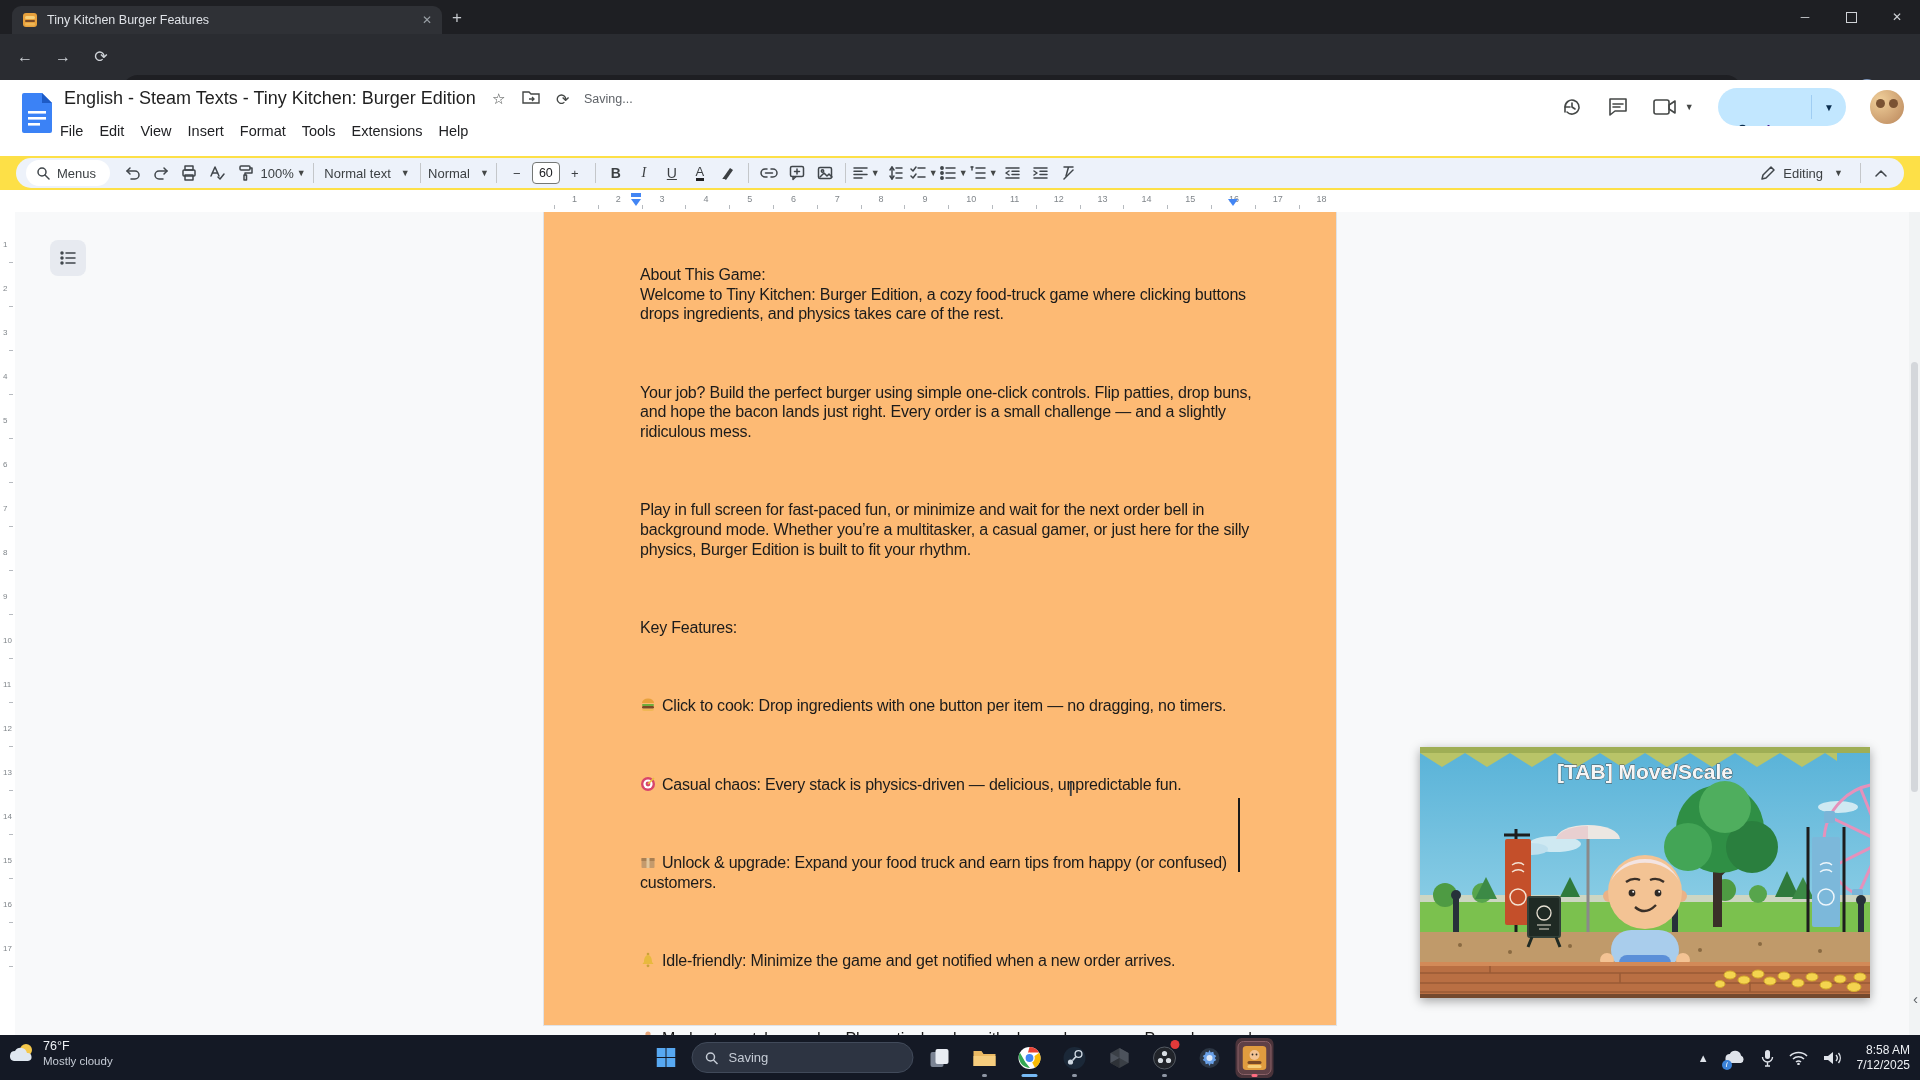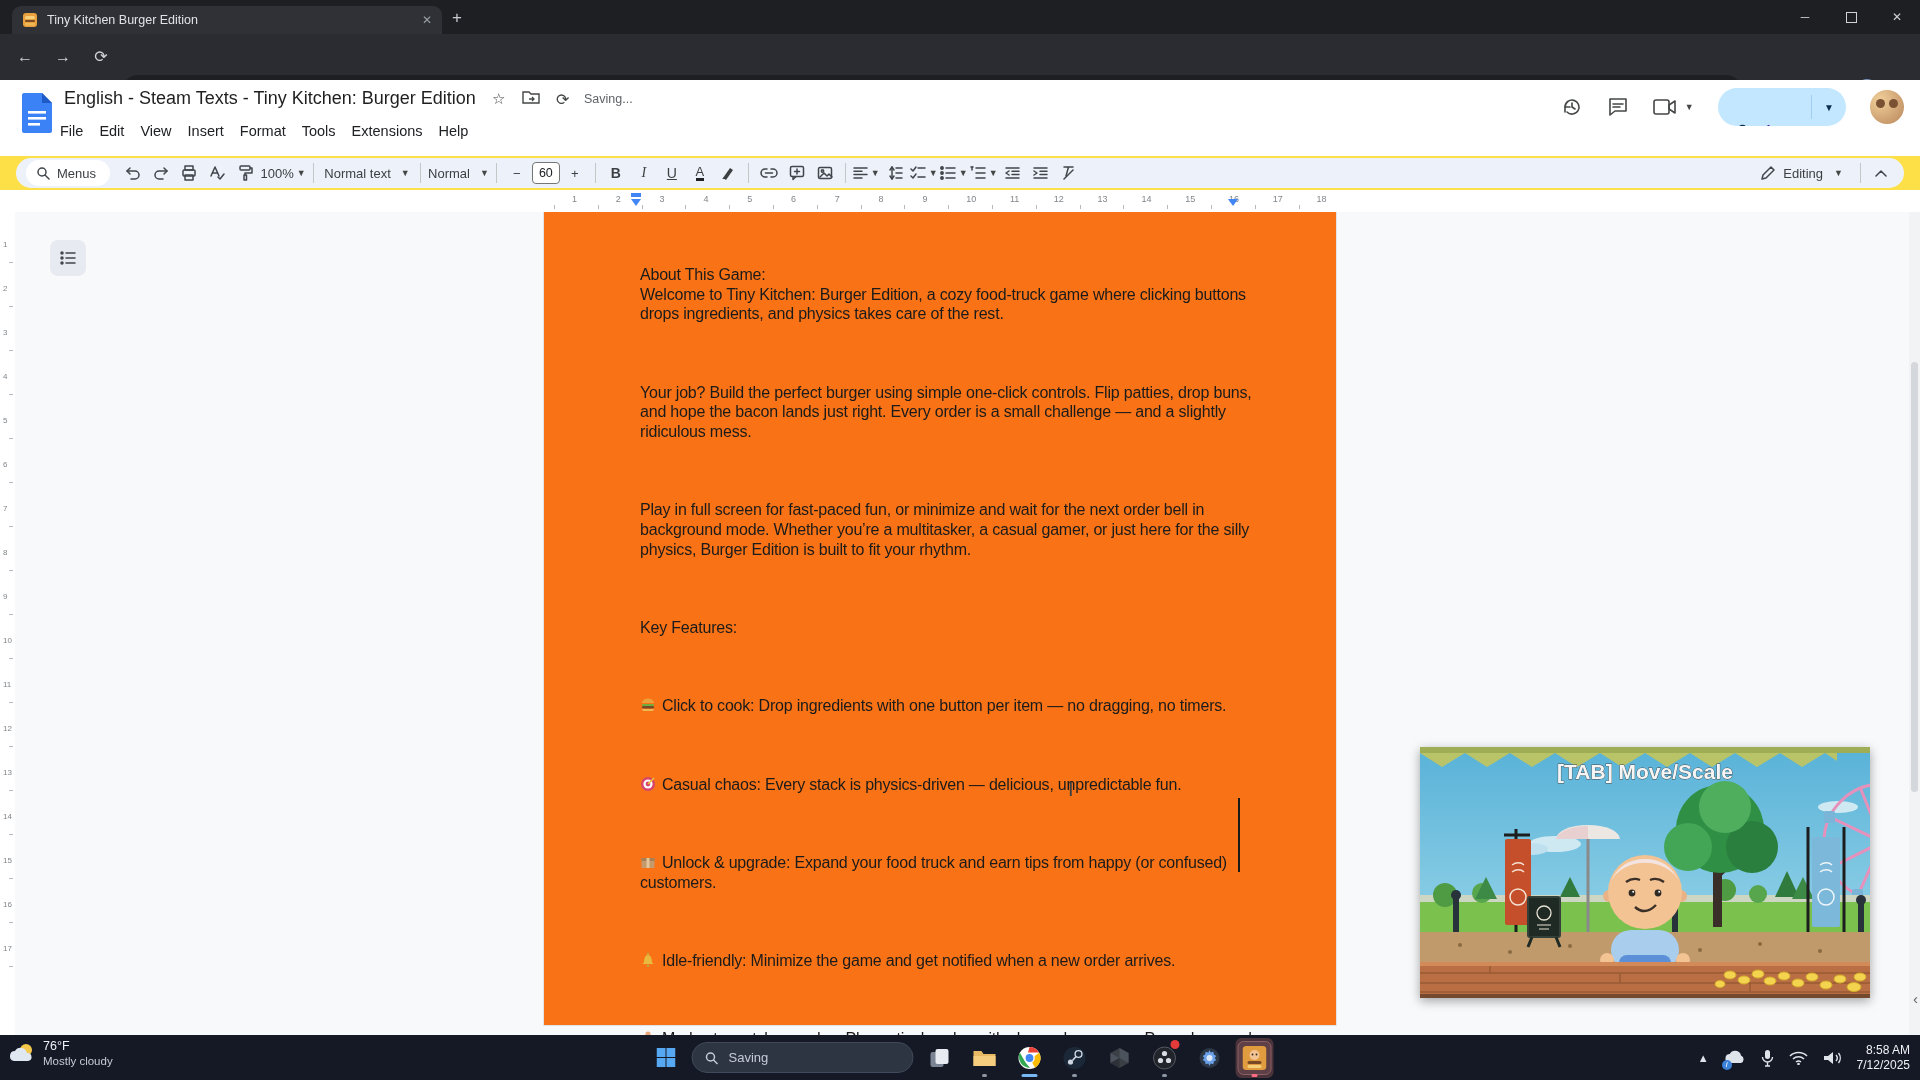--- a/index.html
+++ b/index.html
@@ -63,21 +63,21 @@
   .rtick{position:absolute;bottom:3px;width:1px;height:4px;background:#b6babf;}
   .rmark{position:absolute;width:0;height:0;border-left:5px solid transparent;border-right:5px solid transparent;border-top:7px solid #4285f4;top:9px;}
   .rbar{position:absolute;top:3px;width:10px;height:4px;background:#4285f4;}
   .vruler{position:absolute;left:0;top:212px;width:15px;height:823px;background:#fff;}
   .vnum{position:absolute;left:3px;font-size:8px;color:#80868b;}
   .vtick{position:absolute;right:2px;height:1px;width:4px;background:#b6babf;}
   
   .canvas{position:absolute;left:15px;top:212px;width:1905px;height:823px;background:#f8f9fa;}
   .outline-btn{position:absolute;left:35px;top:28px;width:36px;height:36px;border-radius:8px;background:#e7eaf0;
                display:flex;align-items:center;justify-content:center;}
-  .page{position:absolute;left:528px;top:0;width:794px;height:814px;background:#f97316;
+  .page{position:absolute;left:528px;top:0;width:794px;height:814px;background:#fdba74;
         border:1px solid #e0e3e7;border-top:none;box-sizing:border-box;}
   .content{position:absolute;left:96px;top:14px;width:620px;font-size:16px;line-height:19.6px;
            letter-spacing:-0.2px;color:#1b1b1b;white-space:pre;}
   .content p{margin:0 0 19.6px 0;}
   .feat{margin:0 0 19.6px 0;}
   .feat svg{vertical-align:-2px;margin-right:6px;}
   .caret{position:absolute;left:694px;top:586px;width:2px;height:74px;background:#1a1a1a;}
   .ibeam{position:absolute;left:524px;top:566px;color:#3c4043;font-size:20px;}
   .sbar{position:absolute;right:0;top:0;width:11px;height:823px;background:#f1f3f4;}
   .sthumb{position:absolute;left:2px;top:150px;width:7px;height:430px;background:#d4d7db;border-radius:4px;}
@@ -110,21 +110,21 @@
 <div id="app">
 
   <div class="tabstrip">
     <div class="tab">
       <svg width="16" height="16" viewBox="0 0 16 16">
         <rect x="1" y="1" width="14" height="14" rx="3" fill="#e8a13c"></rect>
         <rect x="3" y="4" width="10" height="3" rx="1.5" fill="#f6d07a"></rect>
         <rect x="3" y="8" width="10" height="2" rx="1" fill="#7a4a26"></rect>
         <rect x="3" y="11" width="10" height="2.5" rx="1.2" fill="#f0b755"></rect>
       </svg>
-      <span class="tab-title">Tiny Kitchen Burger Edition</span>
+      <span class="tab-title">Tiny Kitchen Burger Features</span>
       <span class="tab-close">✕</span>
     </div>
     <div class="newtab">+</div>
     <div class="winctl">
       <div class="wc">─</div>
       <div class="wc">
           <span class="sq"></span>
         </div>
       <div class="wc">✕</div>
     </div>

